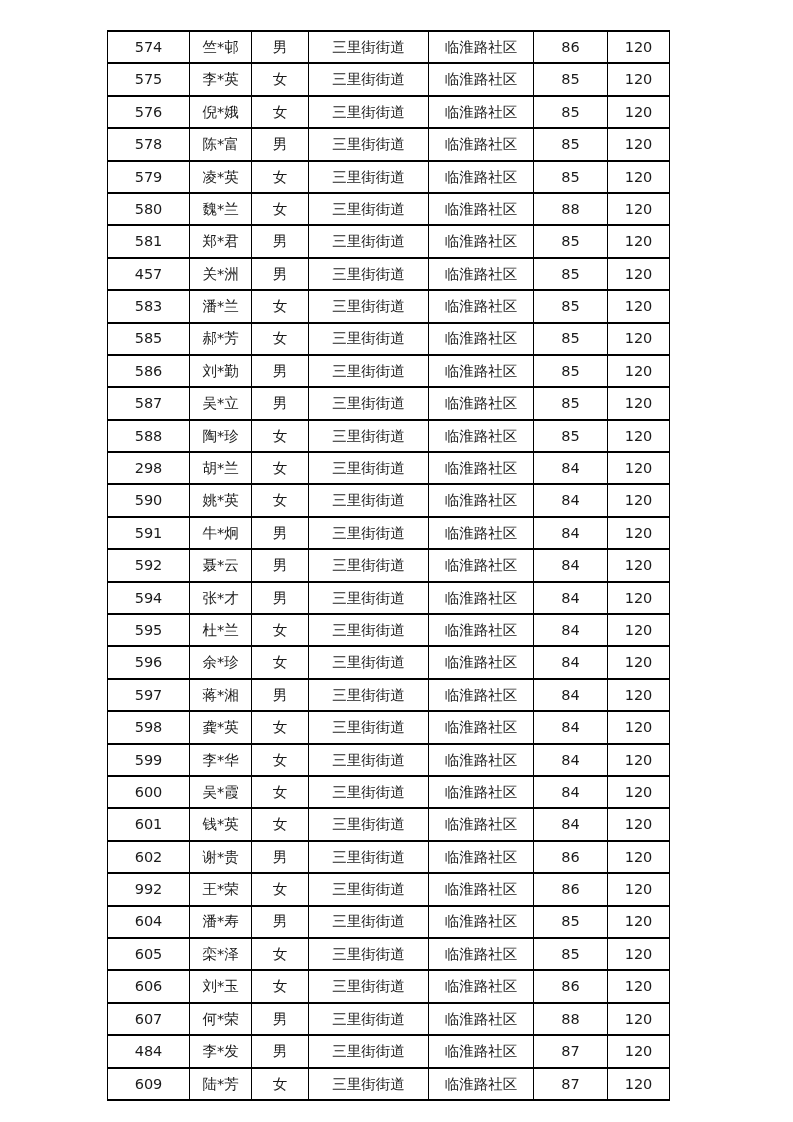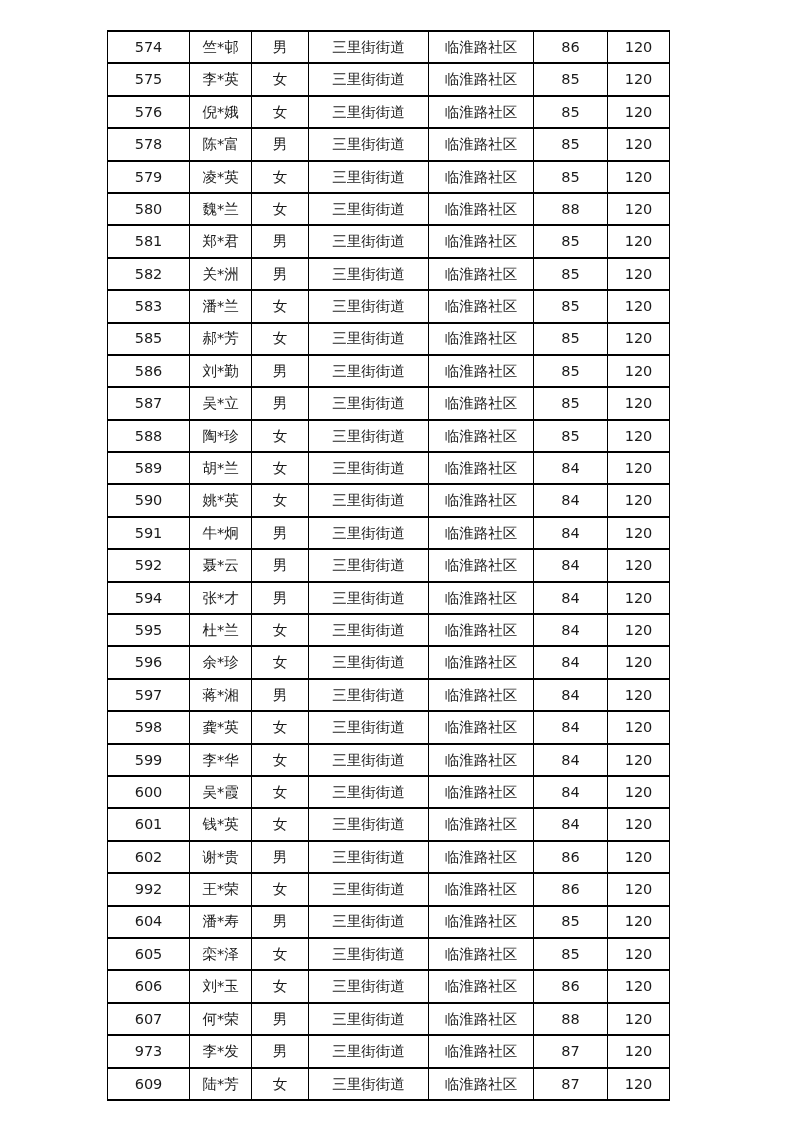--- a/index.html
+++ b/index.html
@@ -120,21 +120,21 @@
         <tr>
           <td>581</td>
           <td>郑*君</td>
           <td>男</td>
           <td>三里街街道</td>
           <td>临淮路社区</td>
           <td>85</td>
           <td>120</td>
         </tr>
         <tr>
-          <td>582</td>
+          <td>457</td>
           <td>关*洲</td>
           <td>男</td>
           <td>三里街街道</td>
           <td>临淮路社区</td>
           <td>85</td>
           <td>120</td>
         </tr>
         <tr>
           <td>583</td>
           <td>潘*兰</td>
@@ -174,21 +174,21 @@
         <tr>
           <td>588</td>
           <td>陶*珍</td>
           <td>女</td>
           <td>三里街街道</td>
           <td>临淮路社区</td>
           <td>85</td>
           <td>120</td>
         </tr>
         <tr>
-          <td>589</td>
+          <td>298</td>
           <td>胡*兰</td>
           <td>女</td>
           <td>三里街街道</td>
           <td>临淮路社区</td>
           <td>84</td>
           <td>120</td>
         </tr>
         <tr>
           <td>590</td>
           <td>姚*英</td>
@@ -336,21 +336,21 @@
         <tr>
           <td>607</td>
           <td>何*荣</td>
           <td>男</td>
           <td>三里街街道</td>
           <td>临淮路社区</td>
           <td>88</td>
           <td>120</td>
         </tr>
         <tr>
-          <td>973</td>
+          <td>484</td>
           <td>李*发</td>
           <td>男</td>
           <td>三里街街道</td>
           <td>临淮路社区</td>
           <td>87</td>
           <td>120</td>
         </tr>
         <tr>
           <td>609</td>
           <td>陆*芳</td>

